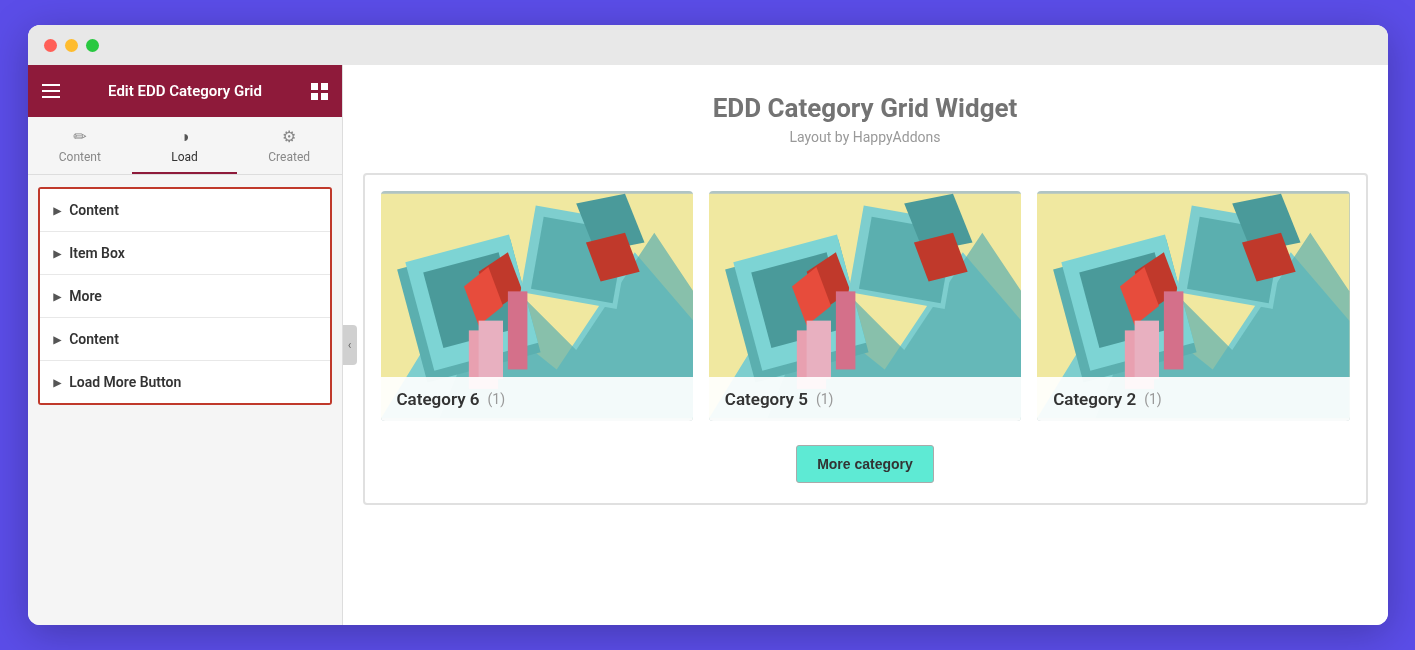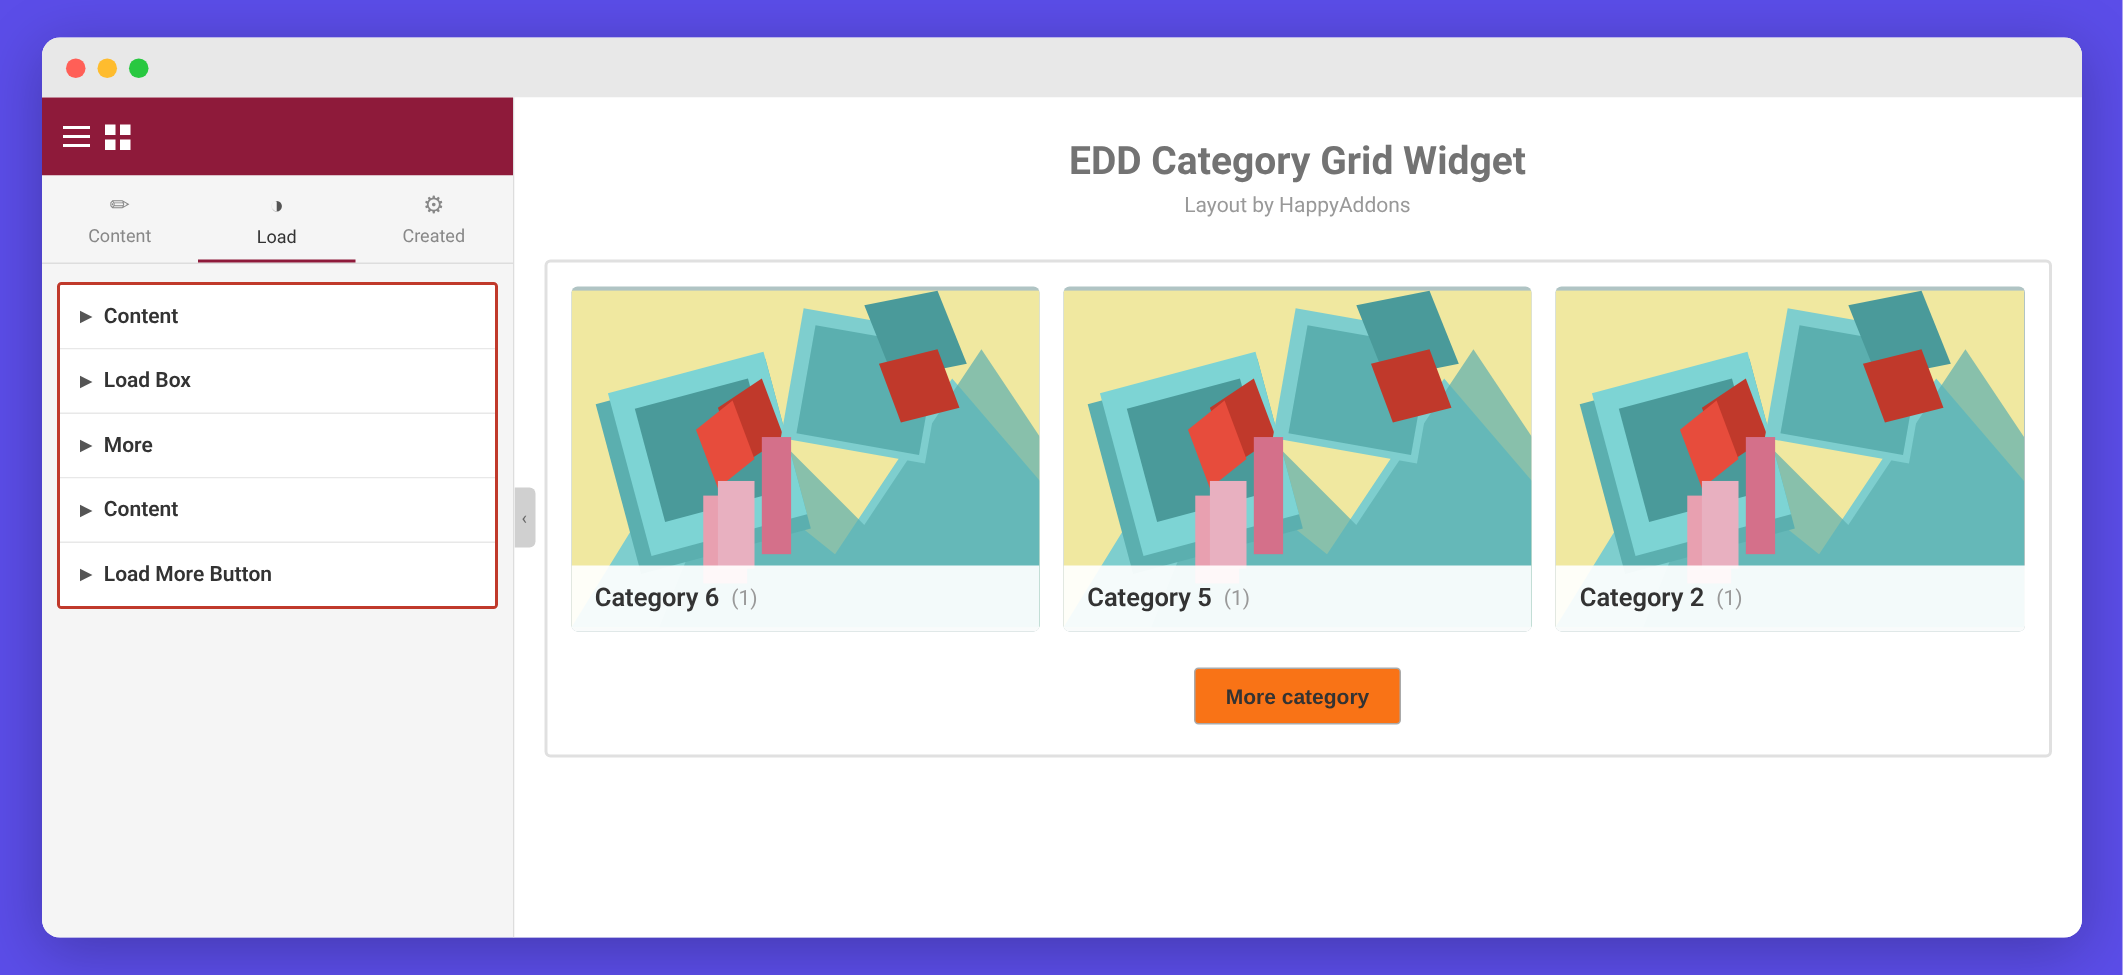--- a/index.html
+++ b/index.html
@@ -203,21 +203,21 @@
       font-weight: 400;
     }
     .more-btn-container {
       display: flex;
       justify-content: center;
       width: 100%;
       max-width: 1020px;
     }
     .more-btn {
       border: 1px solid #aaa;
-      background: #f97316;
+      background: #5eead4;
       padding: 10px 20px;
       font-size: 14px;
       font-weight: 600;
       color: #333;
       cursor: pointer;
       border-radius: 3px;
     }
   </style>
 </head>
 <body>
@@ -231,20 +231,21 @@
 
   <div class="app-layout">
 
     <div class="sidebar">
       <div class="sidebar-header">
         <div class="hamburger-icon">
           <span></span>
             <span></span>
             <span></span>
         </div>
+        <span class="sidebar-title">Edit EDD Category Grid</span>
         <div class="grid-icon">
           <span></span>
             <span></span>
             <span></span>
             <span></span>
         </div>
       </div>
 
       <div class="sidebar-tabs">
         <div class="sidebar-tab">
@@ -261,21 +262,21 @@
         </div>
       </div>
 
       <div class="panel-section">
         <div class="panel-item">
           <span class="panel-arrow">▶</span>
           <span>Content</span>
         </div>
         <div class="panel-item">
           <span class="panel-arrow">▶</span>
-          <span>Load Box</span>
+          <span>Item Box</span>
         </div>
         <div class="panel-item">
           <span class="panel-arrow">▶</span>
           <span>More</span>
         </div>
         <div class="panel-item">
           <span class="panel-arrow">▶</span>
           <span>Content</span>
         </div>
         <div class="panel-item">

